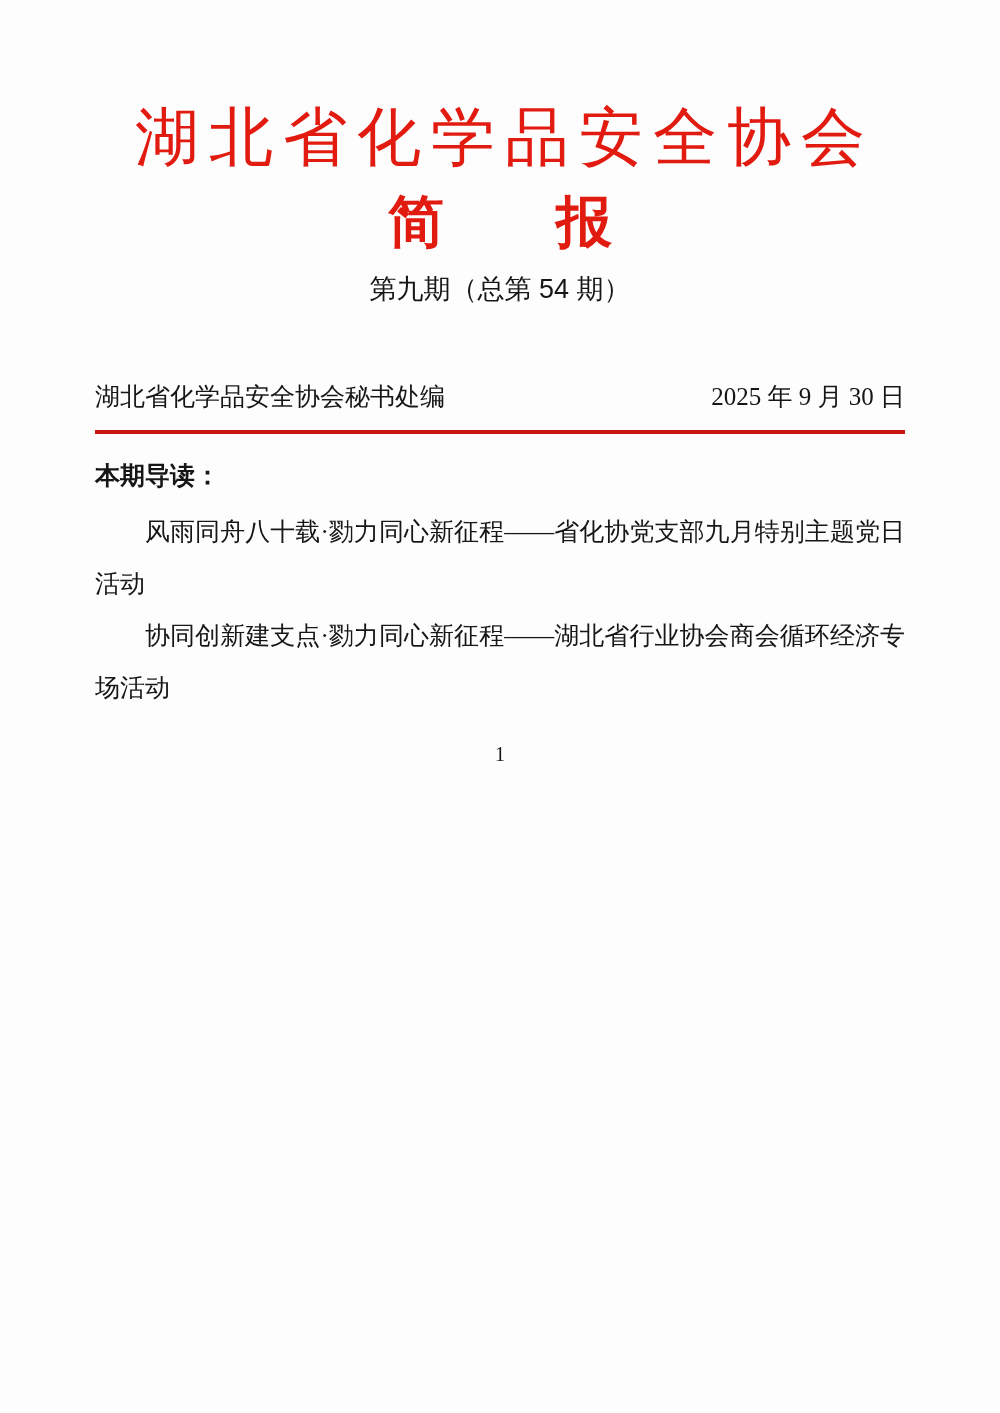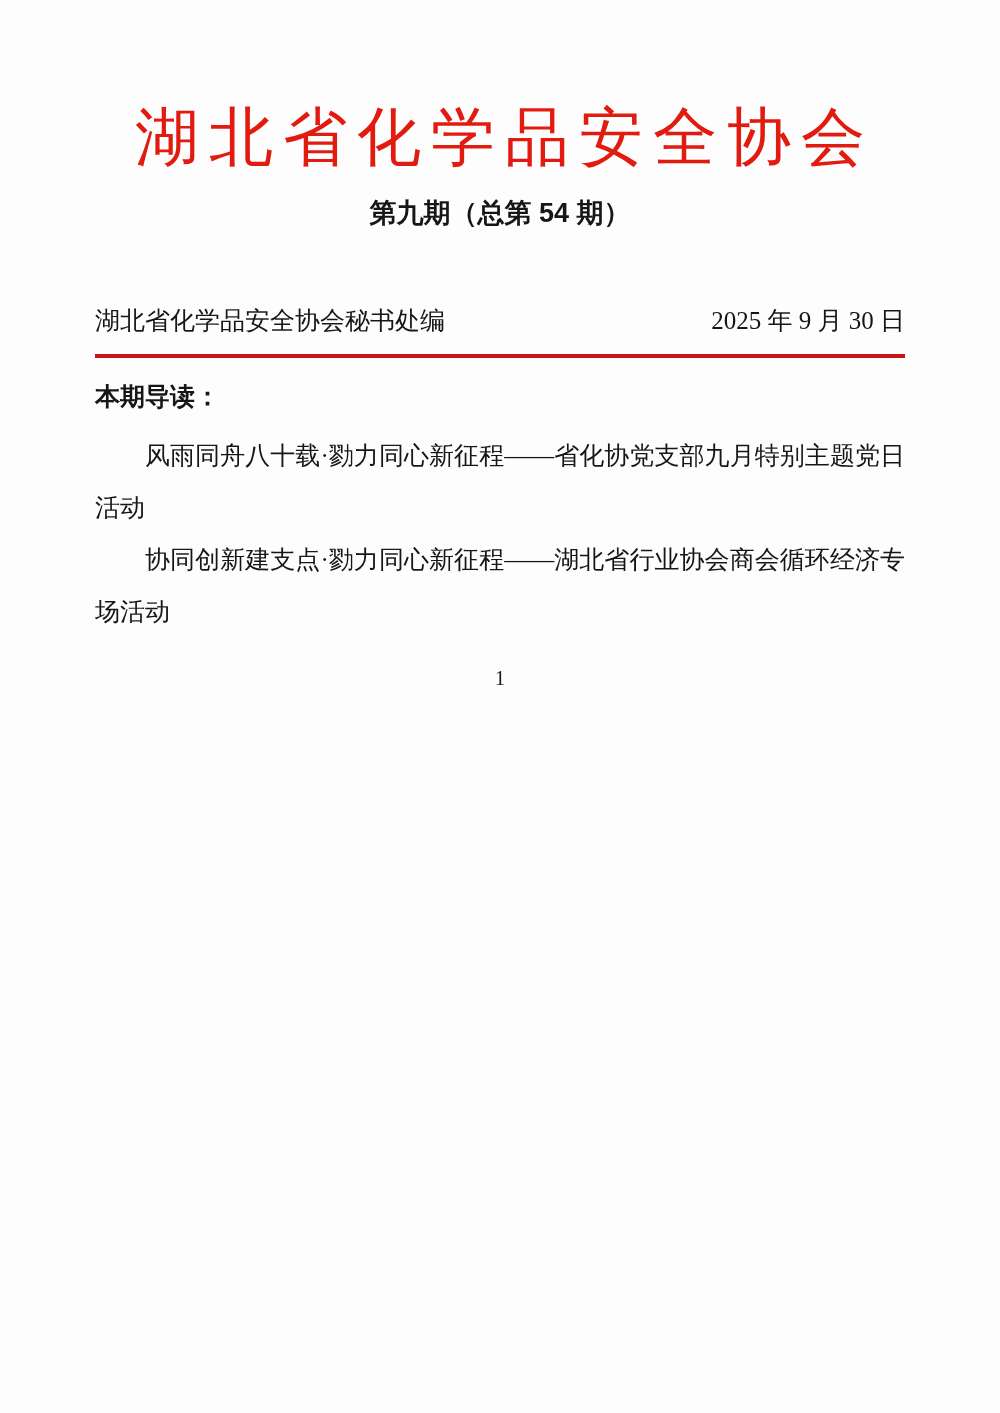--- a/index.html
+++ b/index.html
@@ -41,21 +41,21 @@
     color: var(--title_red);
     font-size: 56px;
     font-weight: 700;
     line-height: 64px;
   }
   .issue-line {
     margin-top: 18px;
     text-align: center;
     font-family: "Liberation Sans", "DejaVu Sans", sans-serif;
     font-size: 27px;
-    font-weight: 700;
+    font-weight: 400;
     line-height: 34px;
   }
 
   
   .meta-row {
     display: flex;
     justify-content: space-between;
     align-items: flex-start;
     margin-top: 76px;
     font-size: 25px;
@@ -65,21 +65,21 @@
   .red-rule {
     border: none;
     height: 4px;
     background: var(--rule_red);
     margin: 18px 0 0;
   }
 
   
   .toc-heading {
     margin: 26px 0 16px;
-    font-family: Liberation Mono, monospace;
+    font-family: Liberation Sans, sans-serif;
     font-size: 25px;
     font-weight: 700;
     line-height: 30px;
   }
   .toc {
     margin-top: 13px;
   }
   .toc p {
     margin: 0;
     font-size: 25px;
@@ -115,20 +115,21 @@
     line-height: 24px;
   }
 </style>
 </head>
 <body>
 
 <div class="page-content">
 
   <header>
     <h1 class="org-title">湖北省化学品安全协会</h1>
+    <h2 class="bulletin-title">简　　报</h2>
     <div class="issue-line">第九期（总第 54 期）</div>
   </header>
 
   <div class="meta-row">
     <span>湖北省化学品安全协会秘书处编</span>
     <span>2025 年 9 月 30 日</span>
   </div>
 
   <hr class="red-rule">
 

